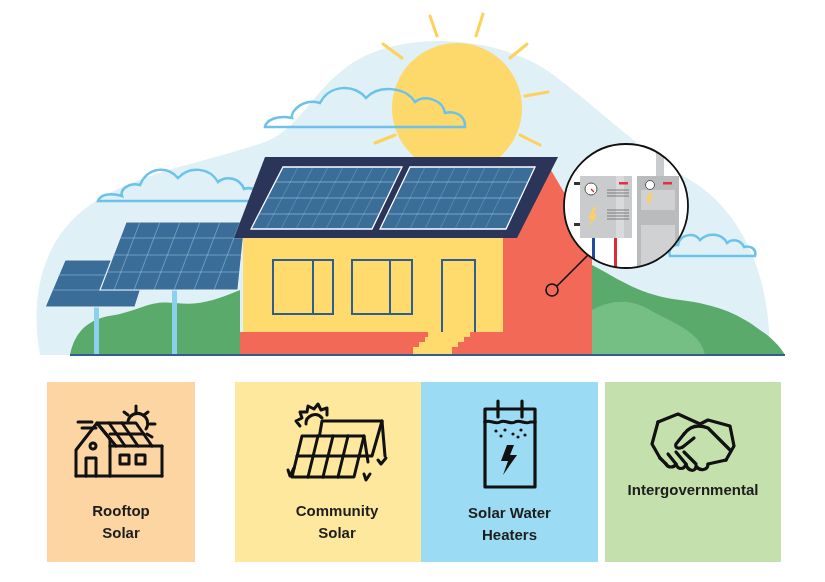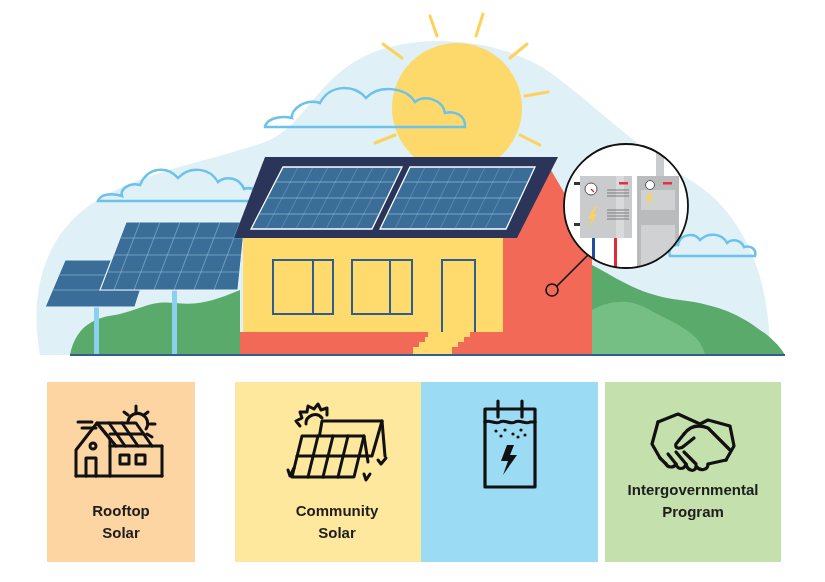--- a/index.html
+++ b/index.html
@@ -220,31 +220,34 @@
       <circle cx="41" cy="34" r="1.6"></circle>
         <circle cx="50" cy="33" r="1.6"></circle>
         <circle cx="58" cy="37" r="1.6"></circle>
       <circle cx="66" cy="33" r="1.6"></circle>
         <circle cx="46" cy="39" r="1.6"></circle>
         <circle cx="63" cy="40" r="1.6"></circle>
       <circle cx="70" cy="38" r="1.6"></circle>
       <polygon points="52,48 46,64 53,64 48,78 62,58 55,58 59,48"></polygon>
     </g>
   </svg>
+  <div class="label" style="top:120px;">
+    <span>Solar Water</span>
+    <span>Heaters</span>
+  </div>
 </div>
 
 <div class="card" style="left:605px; width:176px; background:#c4e0ac;">
   <svg class="icon" viewBox="0 0 110 90" style="top:20px;">
     <g fill="none" stroke="#111" stroke-width="3.2" stroke-linejoin="round" stroke-linecap="round">
       <path d="M20,20 L40,12 L62,22 L70,18 L92,24 L96,44 L88,58"></path>
       <path d="M20,20 L14,42 L22,56"></path>
       <path d="M46,32 C52,24 60,22 70,26 L92,48"></path>
       <path d="M22,56 L28,62 M30,52 L38,62 M38,50 L48,62 M46,50 L58,62"></path>
       <path d="M28,62 C30,66 36,66 38,62 C40,68 46,68 48,62 C50,70 58,70 58,64 C62,70 70,68 70,62"></path>
       <path d="M70,62 L88,58"></path>
       <path d="M46,32 L38,42 C36,46 42,48 46,44 L56,36"></path>
     </g>
   </svg>
   <div class="label" style="top:97px;">
     <span>Intergovernmental</span>
-    <span>Program</span>
   </div>
 </div>
 
 </body></html>

